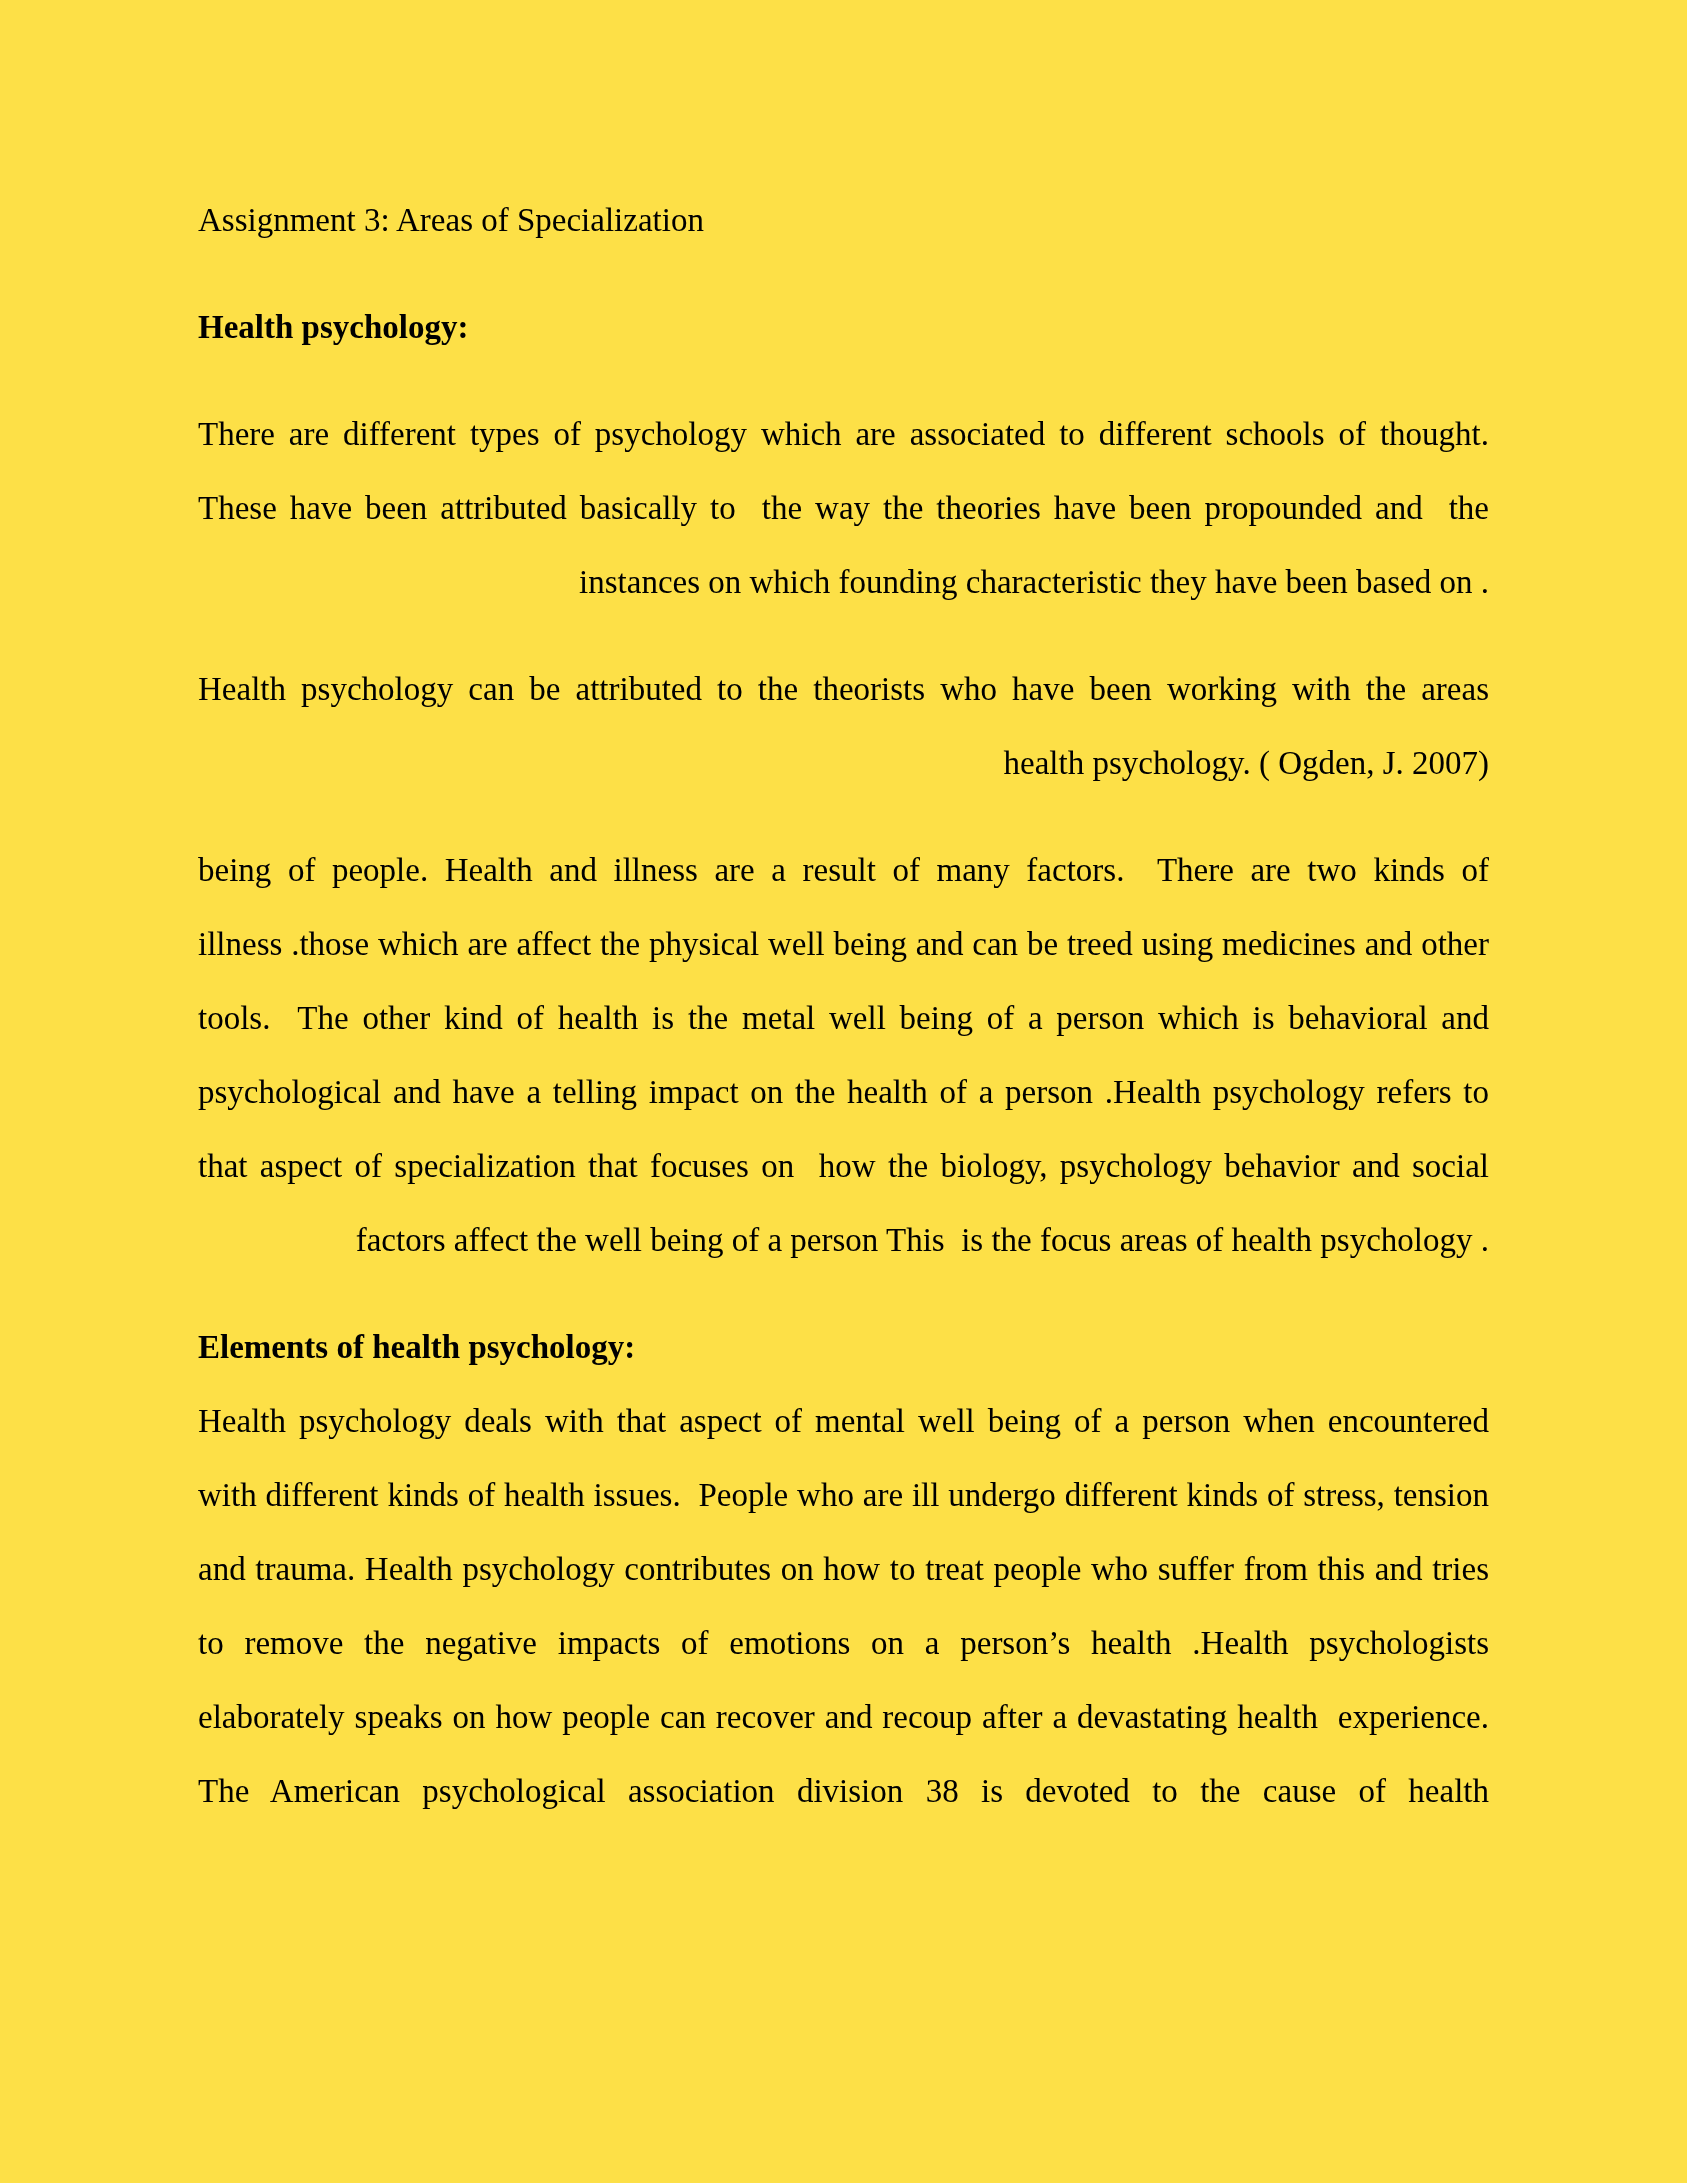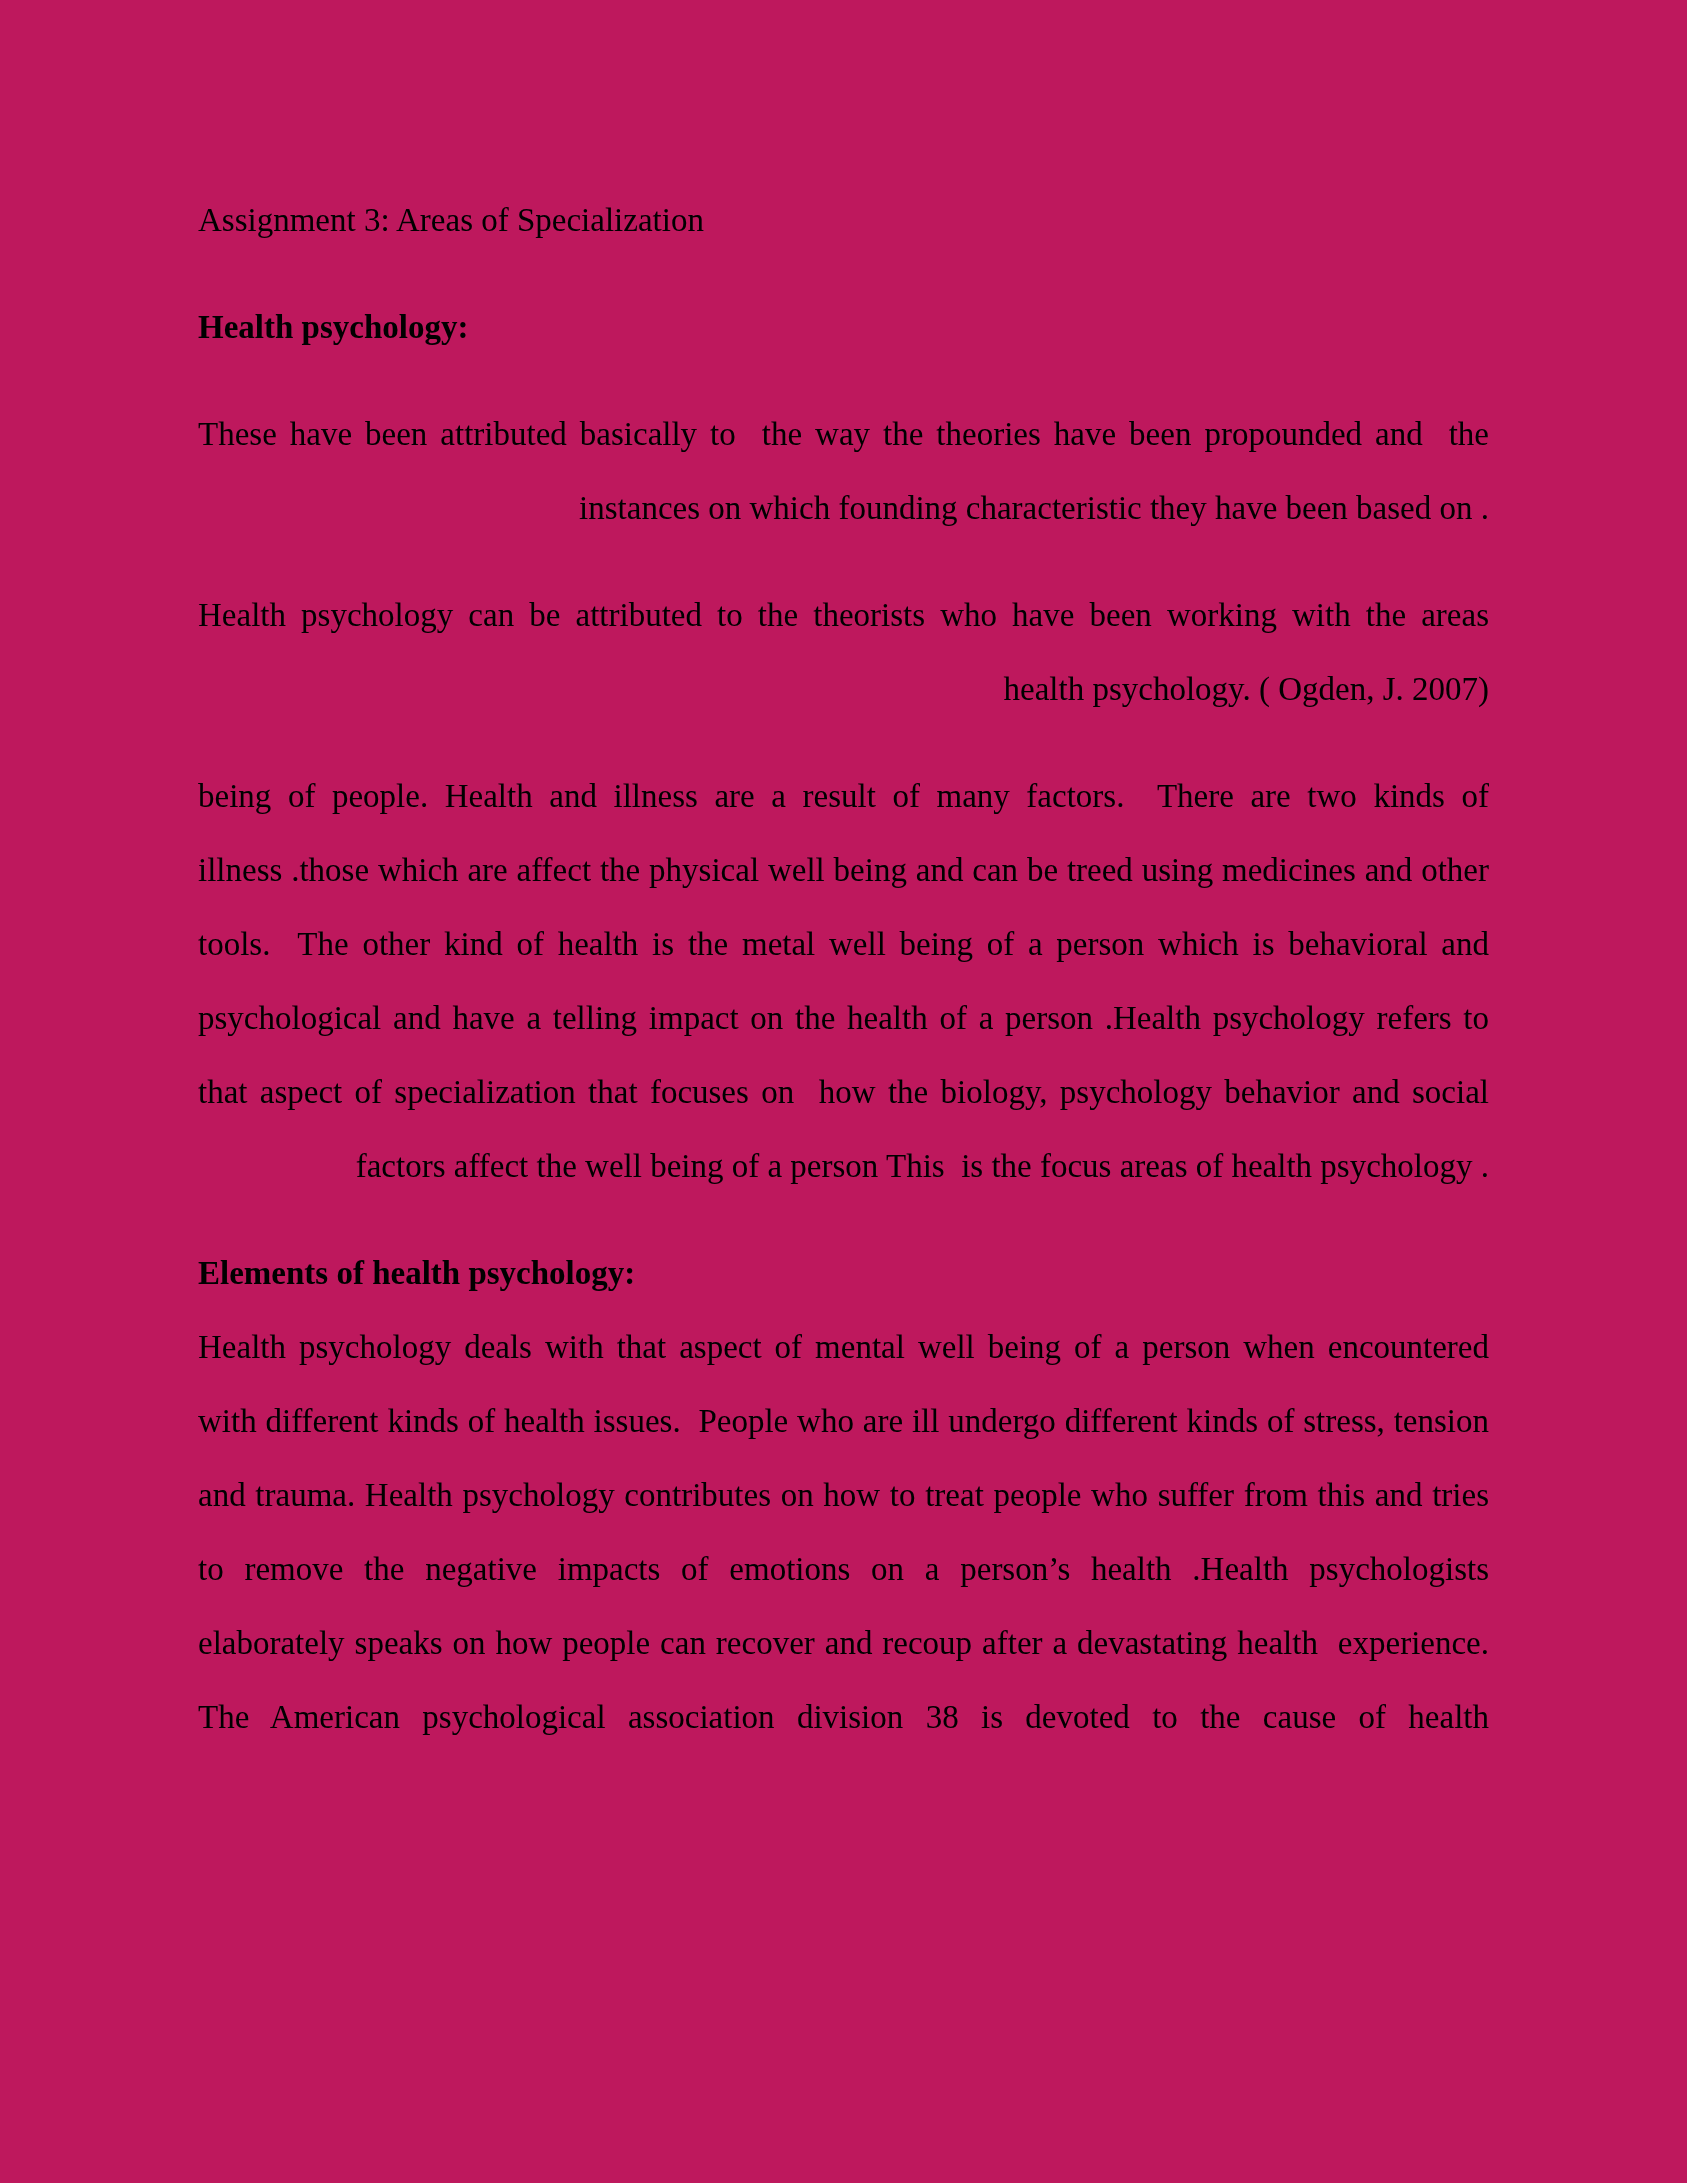--- a/index.html
+++ b/index.html
@@ -42,24 +42,25 @@
       white-space: pre-wrap;
     }
     .line.short-last {
       text-align: right;
       text-align-last: auto;
     }
   </style>
 </head>
 <body>
 
-<div class="page" style="background: #be185d; color: rgb(0, 0, 0);">
+<div class="page" style="background: #fde047; color: rgb(0, 0, 0);">
     <div class="block title">Assignment 3: Areas of Specialization</div>
     <div class="block heading">Health psychology:</div>
     <div class="block paragraph">
+      <div class="line">There are different types of psychology which are associated to different schools of thought.</div>
       <div class="line">These have been attributed basically to  the way the theories have been propounded and  the</div>
       <div class="line short-last">instances on which founding characteristic they have been based on .</div>
     </div>
     <div class="block paragraph">
       <div class="line">Health psychology can be attributed to the theorists who have been working with the areas</div>
       <div class="line short-last">health psychology. ( Ogden, J. 2007)</div>
     </div>
     <div class="block paragraph">
       <div class="line">being of people. Health and illness are a result of many factors.  There are two kinds of</div>
       <div class="line">illness .those which are affect the physical well being and can be treed using medicines and other</div>

